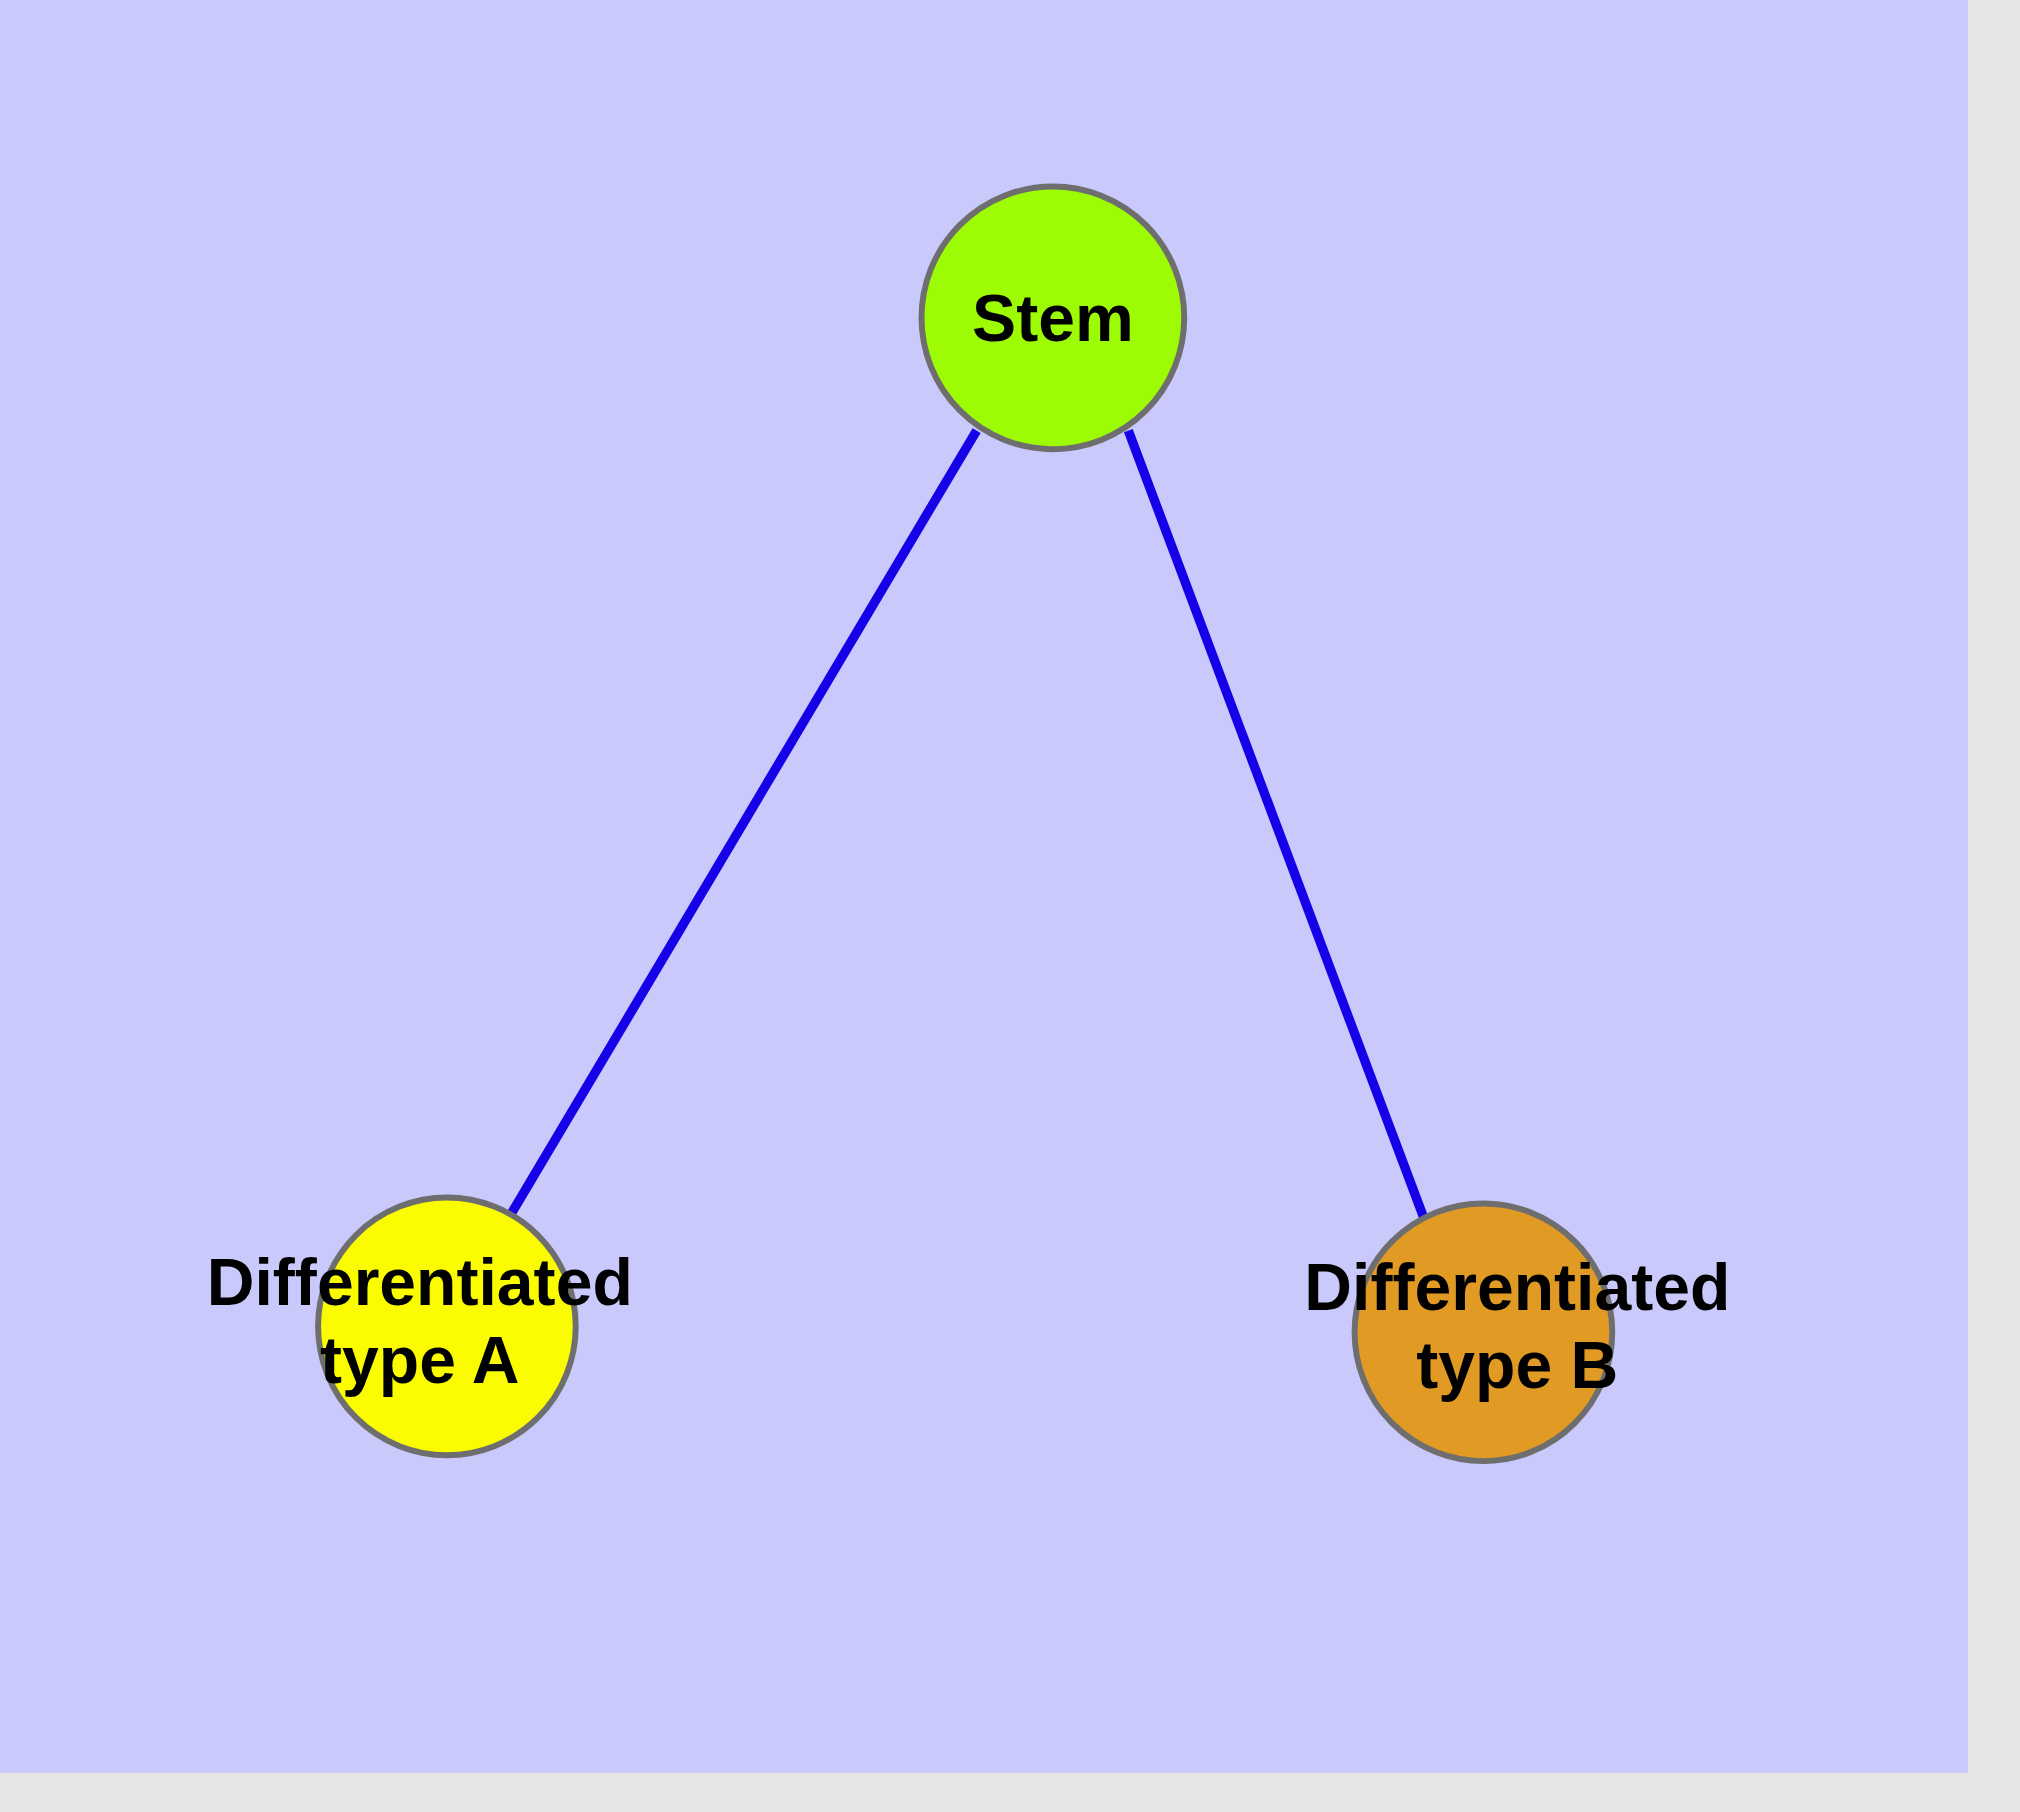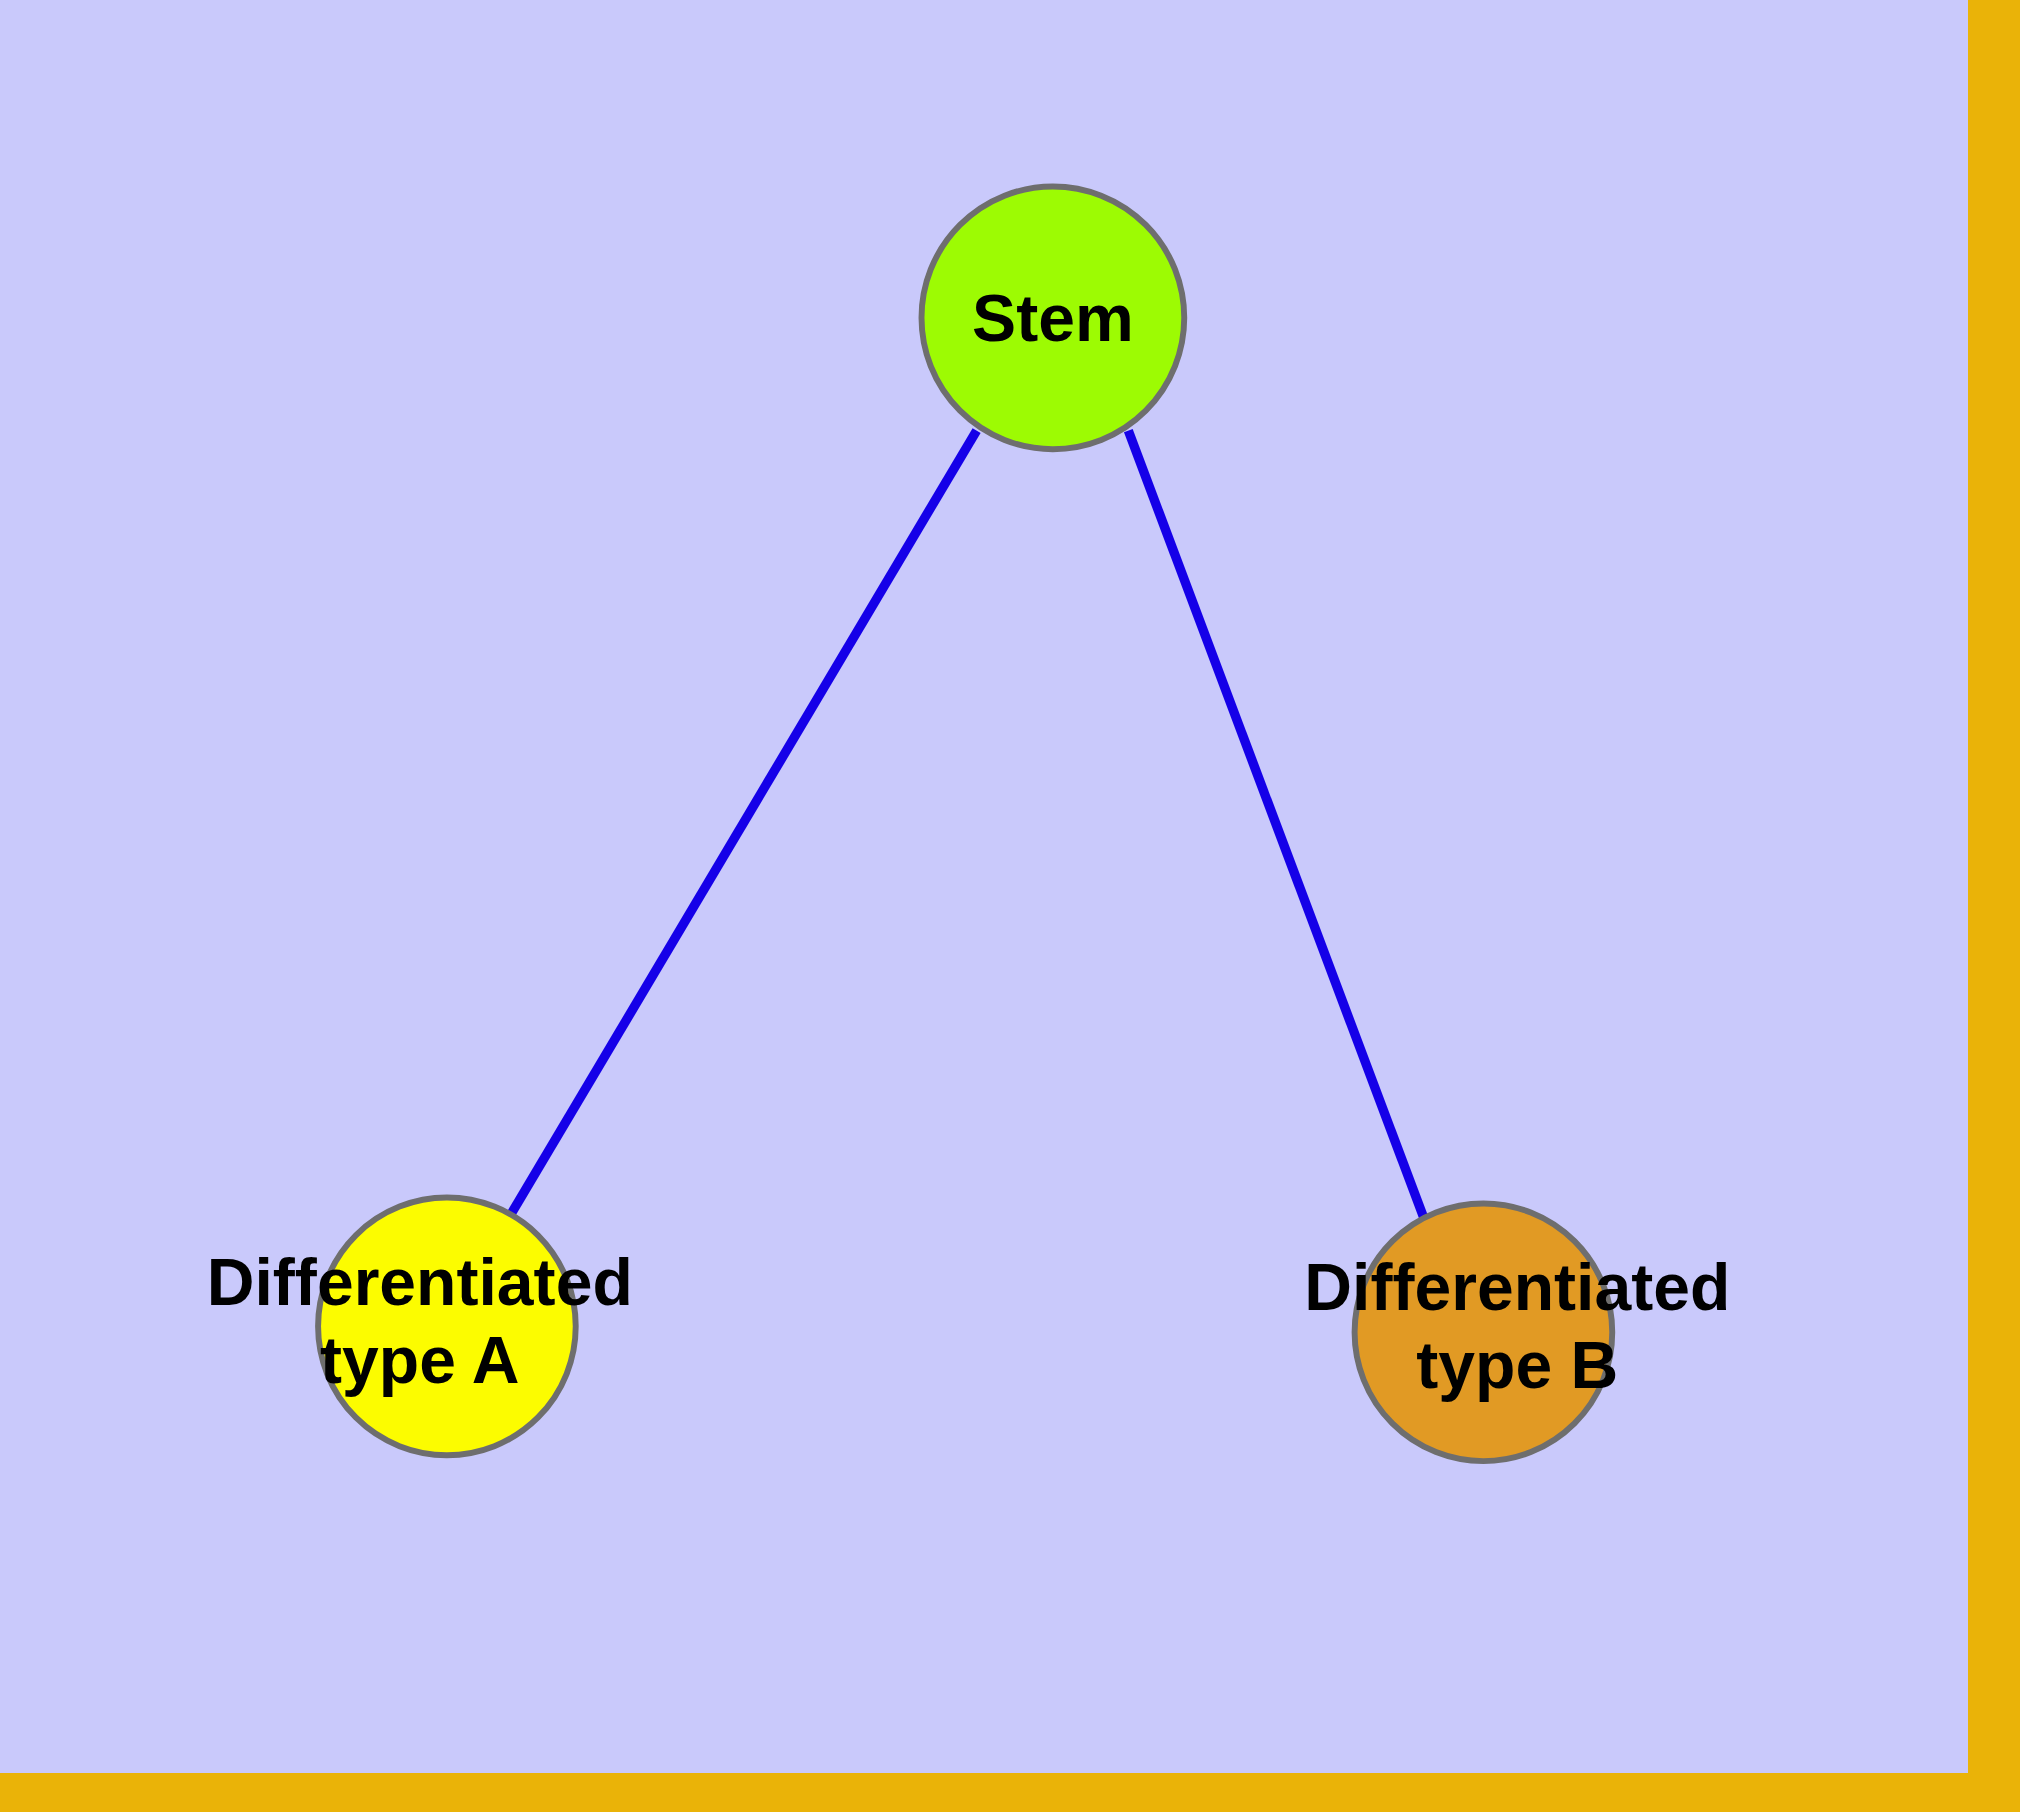--- a/index.html
+++ b/index.html
@@ -4,21 +4,21 @@
 <style>
   html, body {
     margin: 0;
     padding: 0;
     background: #ffffff;
   }
   #stage {
     position: relative;
     width: 2021px;
     height: 1812px;
-    background: #eab308;
+    background: #e5e5e5;
     overflow: hidden;
     font-family: "Liberation Sans", sans-serif;
   }
   #canvas-bg {
     position: absolute;
     left: 0;
     top: 0;
     width: 1968px;
     height: 1773px;
     background: #c9c9fb;

